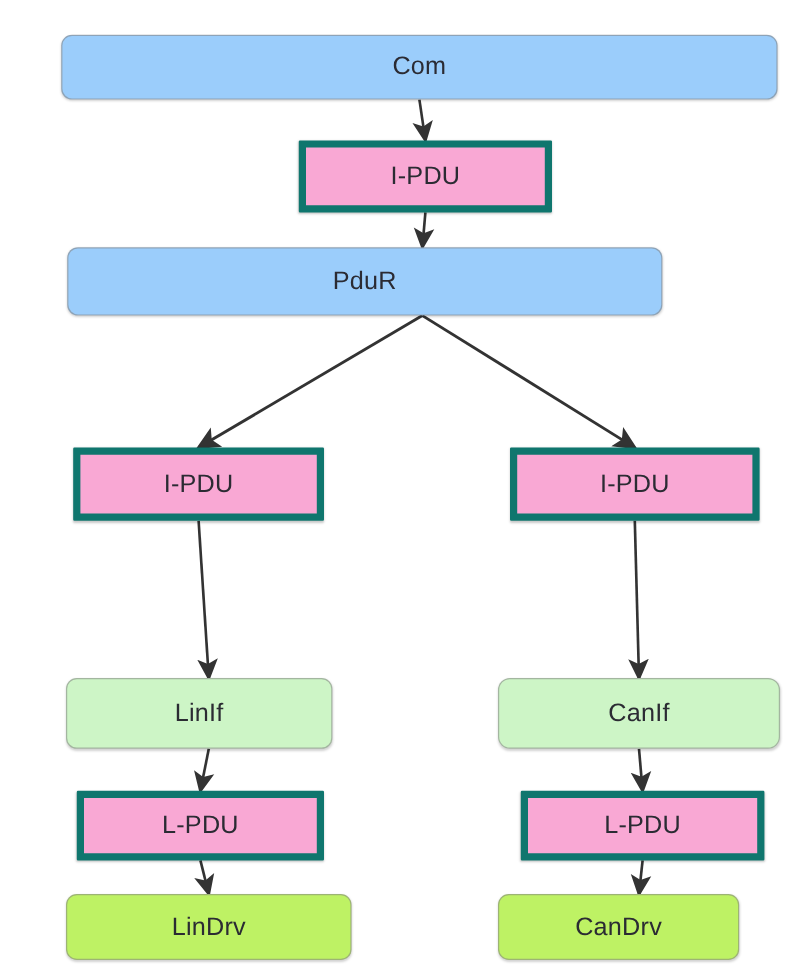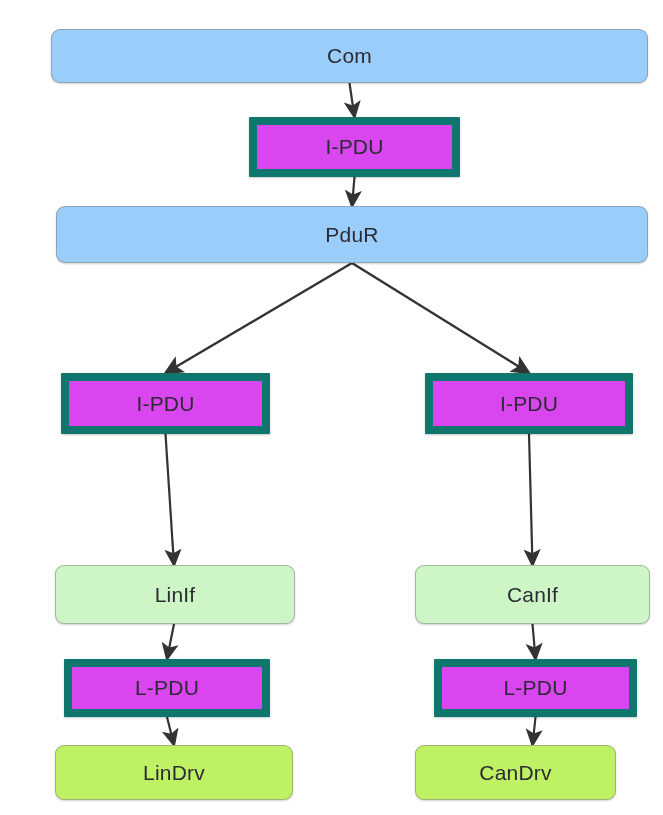--- a/index.html
+++ b/index.html
@@ -32,22 +32,22 @@
   .node.module {
     border-radius: 9px;
     border: 1px solid rgba(130,130,130,0.55);
     box-shadow: 0 1px 2px rgba(0,0,0,0.18);
   }
   .node.blue   { background: #9bcdfb; }
   .node.green  { background: #cdf5c6; }
   .node.pink   { background: #bef264; }
   
   .node.pdu {
-    background: #d946ef;
-    border: 8px solid #0f766e;
+    background: #f9a8d4;
+    border: 6px solid #0f766e;
     border-radius: 1px;
     box-shadow: 0 1px 2px rgba(0,0,0,0.22);
     text-align: center;
   }
   #edge-layer {
     position: absolute;
     left: 0;
     top: 0;
     width: 663px;
     height: 815px;
@@ -79,33 +79,33 @@
       </g>
   </svg>
 
   <div id="node-layer">
       <div class="node module blue" style="left: 51px; top: 29px; width: 597px; height: 54px;">
         <span>Com</span>
       </div>
       <div class="node pdu gray" style="left: 249px; top: 117px; width: 211px; height: 60px;">
         <span>I-PDU</span>
       </div>
-      <div class="node module blue" style="left: 56px; top: 206px; width: 592px; height: 57px;">
+      <div class="node module blue" style="left: 56px; top: 206px; width: 496px; height: 57px;">
         <span>PduR</span>
       </div>
       <div class="node pdu gray" style="left: 61px; top: 373px; width: 209px; height: 61px;">
         <span>I-PDU</span>
       </div>
       <div class="node pdu gray" style="left: 425px; top: 373px; width: 208px; height: 61px;">
         <span>I-PDU</span>
       </div>
-      <div class="node module green" style="left: 55px; top: 565px; width: 240px; height: 59px;">
+      <div class="node module green" style="left: 55px; top: 565px; width: 222px; height: 59px;">
         <span>LinIf</span>
       </div>
-      <div class="node module green" style="left: 415px; top: 565px; width: 235px; height: 59px;">
+      <div class="node module green" style="left: 415px; top: 565px; width: 235px; height: 59px; border-radius: 10px;">
         <span>CanIf</span>
       </div>
       <div class="node pdu gray" style="left: 64px; top: 659px; width: 206px; height: 58px;">
         <span>L-PDU</span>
       </div>
       <div class="node pdu gray" style="left: 434px; top: 659px; width: 203px; height: 58px;">
         <span>L-PDU</span>
       </div>
       <div class="node module pink" style="left: 55px; top: 745px; width: 238px; height: 55px;">
         <span>LinDrv</span>

